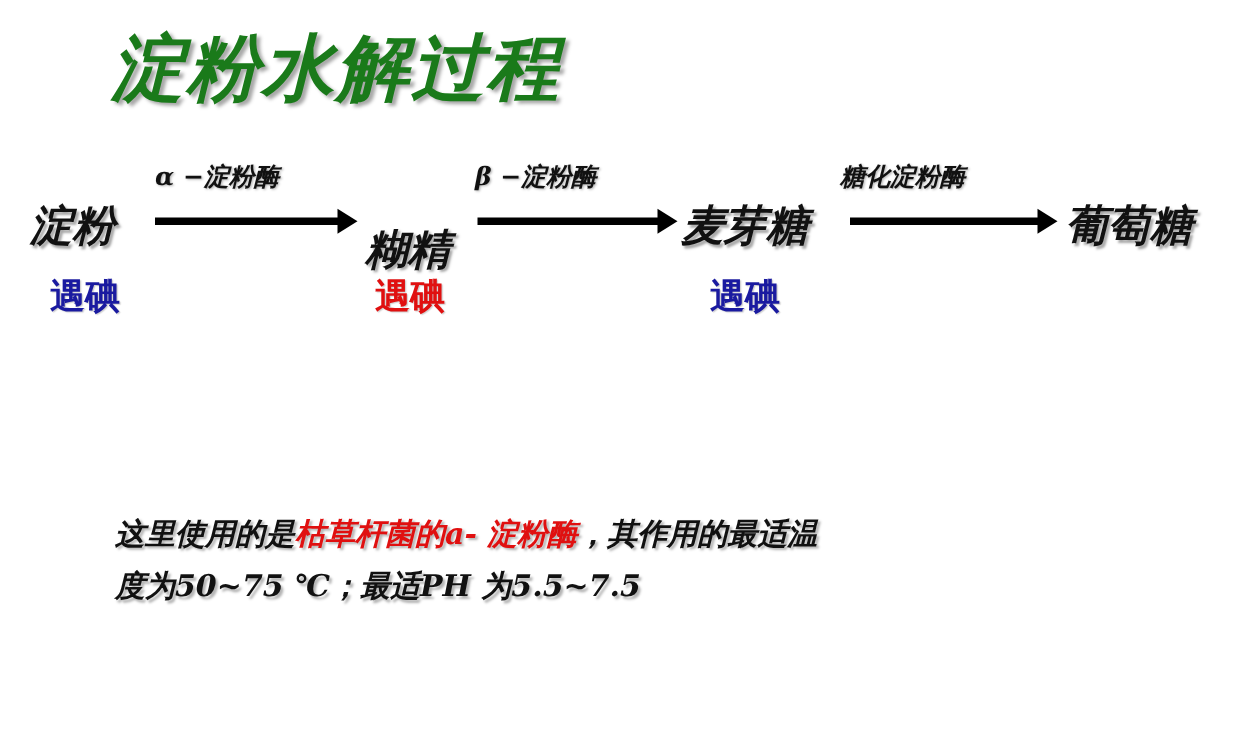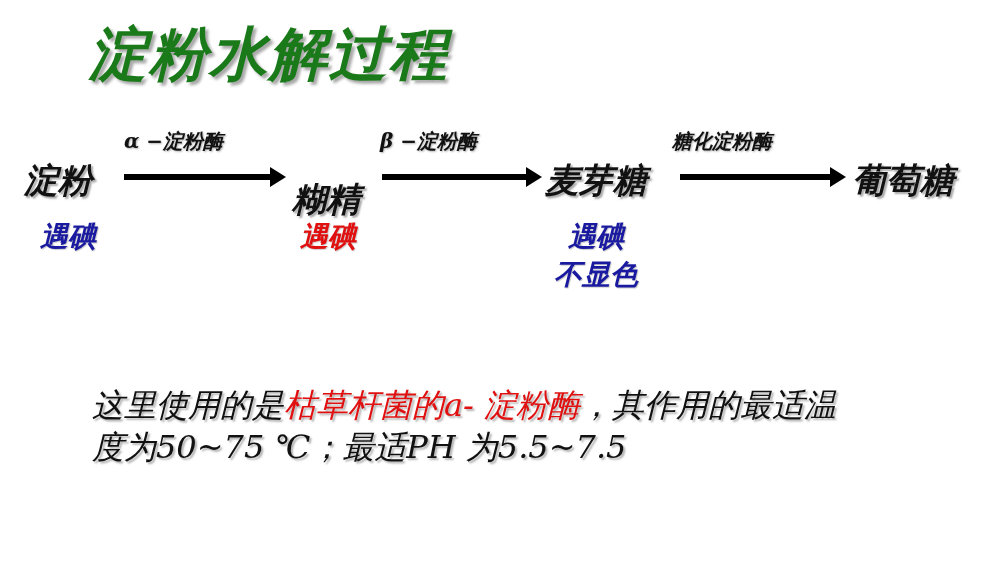--- a/index.html
+++ b/index.html
@@ -19,25 +19,25 @@
   .enzyme {
     font-size: 20px; font-style: italic; font-weight: bold; color: #111;
     text-shadow: 1px 1px 2px rgba(0,0,0,0.3); top: 128px;
   }
   .arrow { position: absolute; height: 6px; background: #000; top: 174px; }
   .arrow::after {
     content: ""; position: absolute; right: -14px; top: -7px;
     border-left: 16px solid #000; border-top: 10px solid transparent; border-bottom: 10px solid transparent;
   }
   .iodine {
-    font-size: 28px; font-style: italic; font-weight: bold; text-align: center; line-height: 38px;
+    font-size: 28px; font-weight: bold; text-align: center; line-height: 38px;
     top: 218px; text-shadow: 1px 1px 1px rgba(0,0,0,0.2);
   }
   .note {
-    left: 92px; top: 384px; font-size: 32px; font-style: italic; font-weight: normal; color: #111;
+    left: 92px; top: 406px; font-size: 24px; font-style: italic; font-weight: bold; color: #111;
     line-height: 42px; text-shadow: 2px 2px 2px rgba(0,0,0,0.3);
   }
 </style>
 </head>
 <body>
 
 <div class="abs title" style="color:#1a7a1a;">淀粉水解过程</div>
 
 <div class="abs node" style="left:24px;">淀粉</div>
 <div class="abs node" style="left:292px;margin-top:19px;">糊精</div>
@@ -53,19 +53,18 @@
 <div class="arrow" style="left:680px; width:152px;"></div>
 
 <div class="abs iodine" style="left:16px; width:104px; color:#1a1aa0;">
   <div>遇碘</div>
 </div>
 <div class="abs iodine" style="left:276px; width:104px; color:#e01010;">
   <div>遇碘</div>
 </div>
 <div class="abs iodine" style="left:544px; width:104px; color:#1a1aa0;">
   <div>遇碘</div>
-  <div>不显色</div>
 </div>
 
 <div class="abs note">
   <div><span>这里使用的是</span><span style="color:#e01010;">枯草杆菌的a- 淀粉酶</span><span>，其作用的最适温</span></div>
   <div>度为50~75 ℃；最适PH 为5.5~7.5</div>
 </div>
 
 </body></html>

